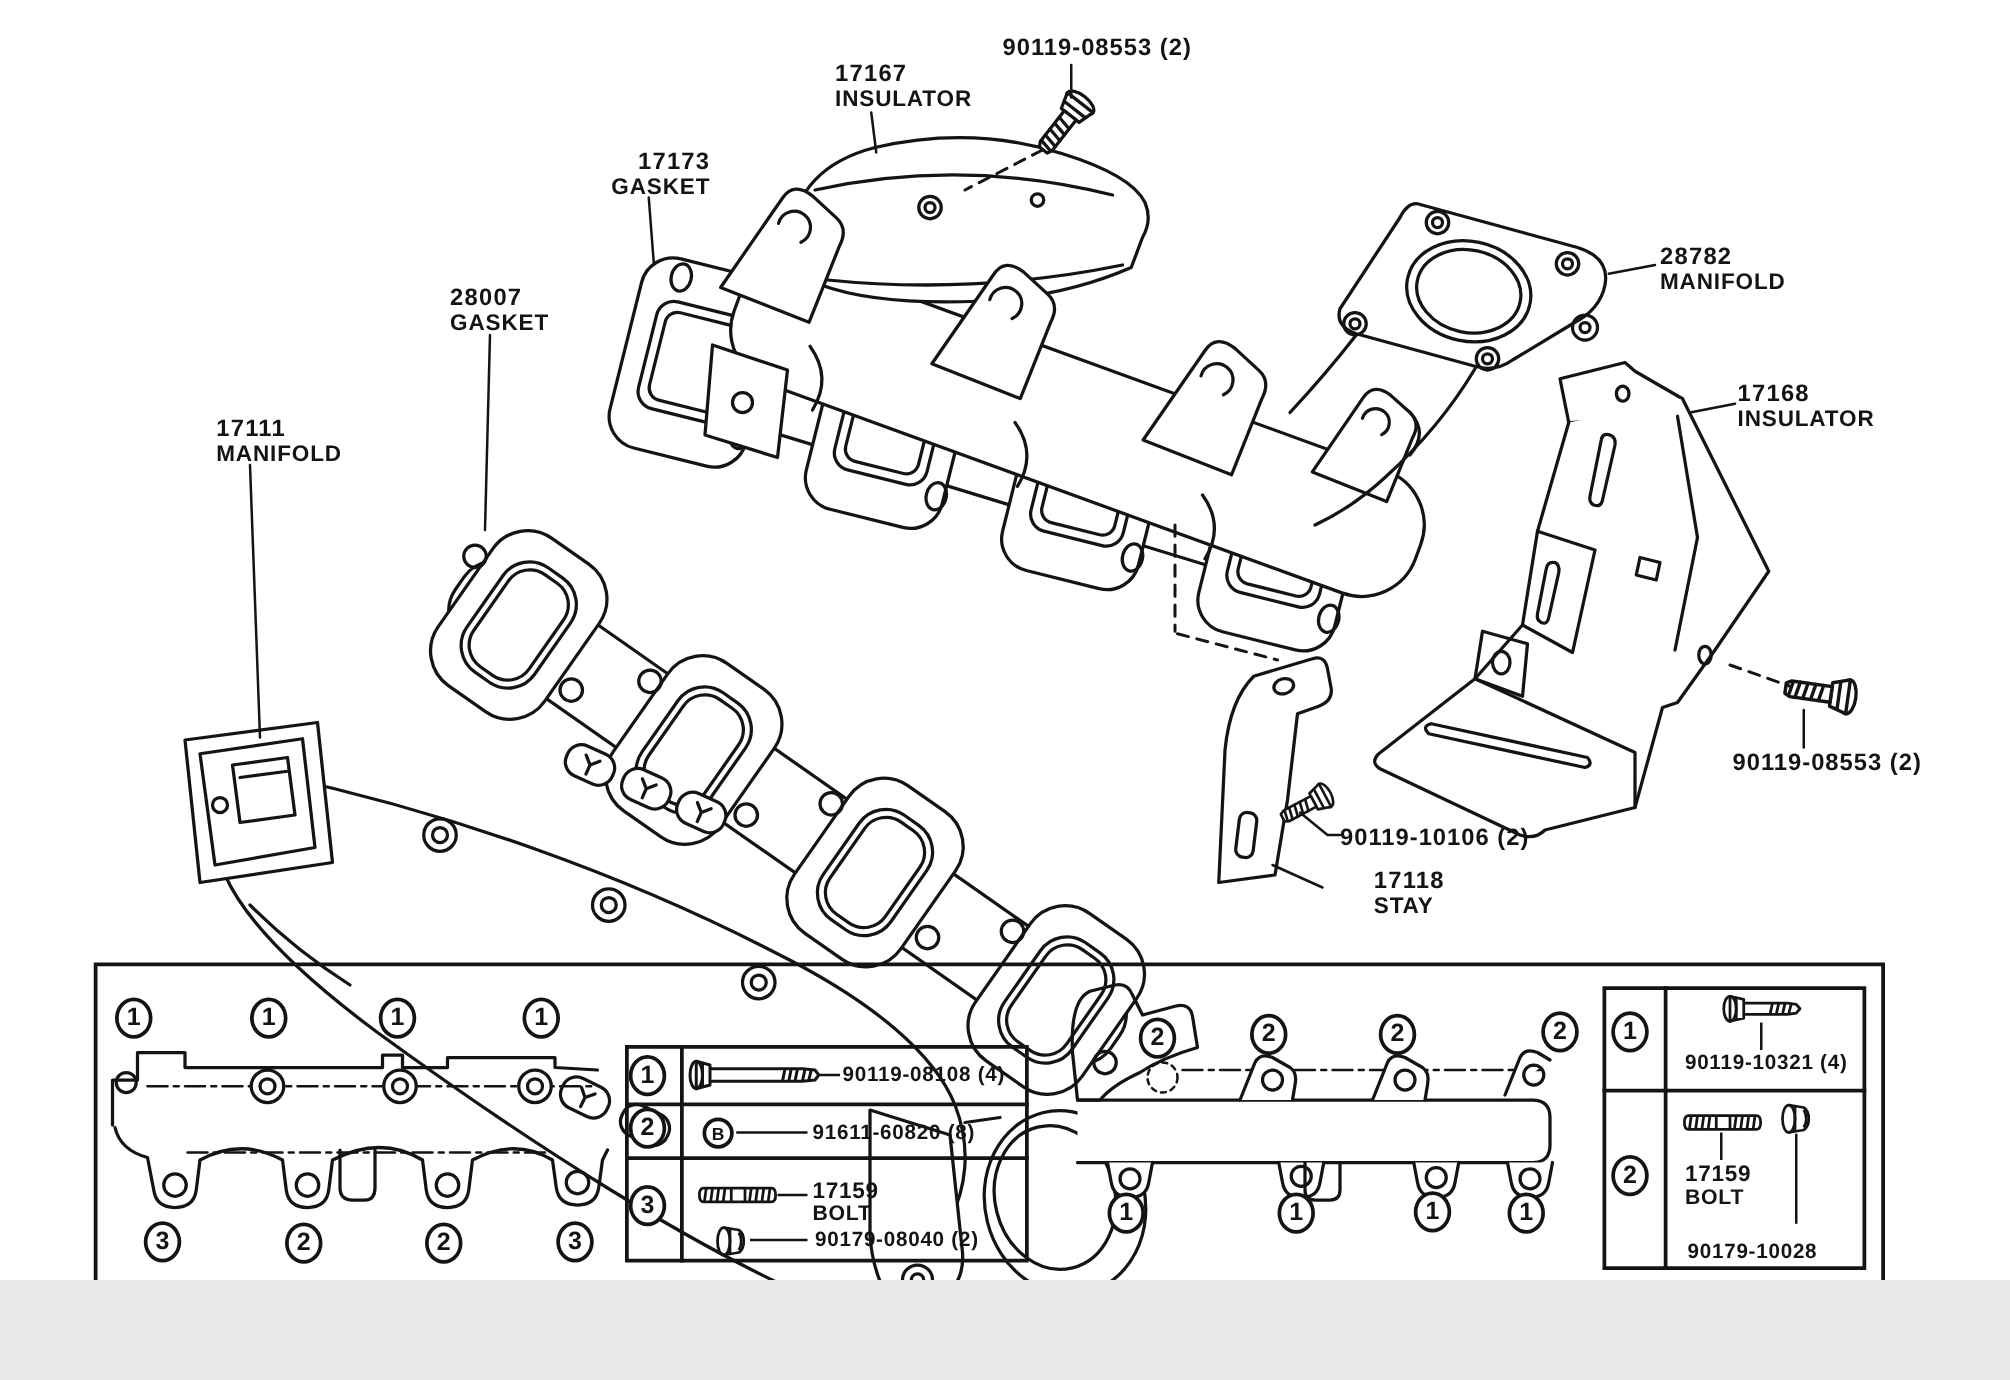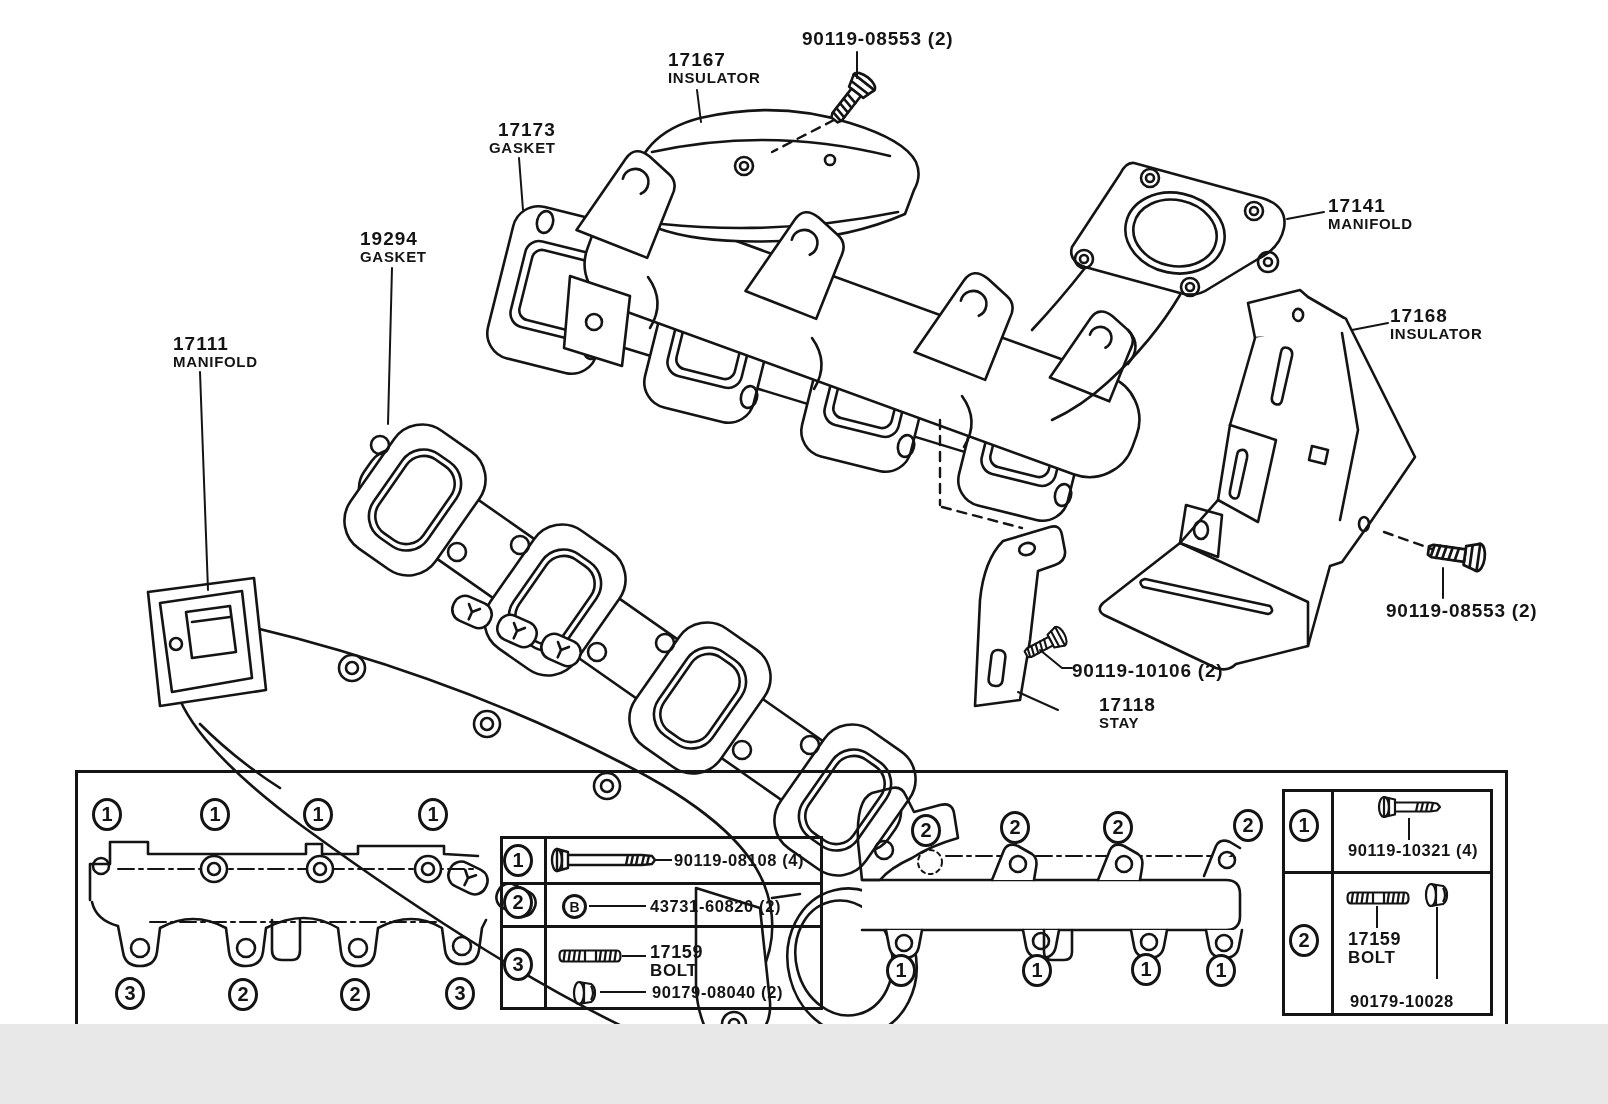--- a/index.html
+++ b/index.html
@@ -2,21 +2,21 @@
 <html><head>
 <meta charset="utf-8">
 <style>
   html,body{margin:0;padding:0;background:#e8e8e8;}
   #canvas{
     position:relative;width:1608px;height:1024px;background:#ffffff;
     font-family:"Liberation Sans", sans-serif;color:#141414;overflow:hidden;
   }
   .lbl{position:absolute;font-weight:700;line-height:1.05;white-space:nowrap;}
   .lbl .num{display:block;font-size:19px;letter-spacing:1px;}
-  .lbl .nm{display:block;font-size:15px;letter-spacing:0.7px;}
+  .lbl .nm{display:block;font-size:18px;letter-spacing:0.7px;}
   .plain{position:absolute;font-weight:700;font-size:19px;letter-spacing:0.8px;white-space:nowrap;}
   .mk{
     position:absolute;width:30px;height:33px;border:3px solid #141414;border-radius:50%;
     display:flex;align-items:center;justify-content:center;
     font-size:20px;font-weight:700;background:#fff;box-sizing:border-box;
   }
   .box{position:absolute;border:3px solid #141414;box-sizing:border-box;background:transparent;}
   .vline{position:absolute;width:3px;background:#141414;}
   .hline{position:absolute;height:3px;background:#141414;}
   .ln{position:absolute;height:2px;background:#141414;}
@@ -306,31 +306,31 @@
     <span class="num">17167</span>
     <span class="nm">INSULATOR</span>
   </div>
 
   <div class="lbl" style="left:489px;top:120px;text-align:right;">
     <span class="num">17173</span>
     <span class="nm">GASKET</span>
   </div>
 
   <div class="lbl" style="left:360px;top:229px;">
-    <span class="num">19294</span>
+    <span class="num">28007</span>
     <span class="nm">GASKET</span>
   </div>
 
   <div class="lbl" style="left:173px;top:334px;">
     <span class="num">17111</span>
     <span class="nm">MANIFOLD</span>
   </div>
 
   <div class="lbl" style="left:1328px;top:196px;">
-    <span class="num">17141</span>
+    <span class="num">28782</span>
     <span class="nm">MANIFOLD</span>
   </div>
 
   <div class="lbl" style="left:1390px;top:306px;">
     <span class="num">17168</span>
     <span class="nm">INSULATOR</span>
   </div>
 
   <div class="plain" style="left:1386px;top:600px;">90119-08553 (2)</div>
 
@@ -375,21 +375,21 @@
     <path d="M9,2 L20,5 L20,21 L9,24 Z"></path>
       <path d="M14,3.5 L14,22.5"></path>
     <path d="M20,8 L94,8 M20,18 L94,18 M94,8 L104,9 L107,13 L104,17 L94,18"></path>
     <path d="M80,8 l-2,10 M85,8 l-2,10 M90,8 l-2,10 M96,8.4 l-2,9.2 M101,9 l-2,8"></path>
   </svg>
   <div class="ln" style="left:656px;top:859px;width:16px;"></div>
   <div class="ttxt" style="left:674px;top:851px;">90119-08108 (4)</div>
 
   <div class="cB" style="left:562px;top:894px;">B</div>
   <div class="ln" style="left:589px;top:905px;width:57px;"></div>
-  <div class="ttxt" style="left:650px;top:897px;">43731-60820 (2)</div>
+  <div class="ttxt" style="left:650px;top:897px;">91611-60820 (8)</div>
 
   <svg class="icon" style="left:558px;top:948px;" width="64" height="16" viewBox="0 0 64 16" fill="none" stroke="#141414" stroke-width="2.2" stroke-linejoin="round">
     <path d="M5,2.5 L59,2.5 Q62.5,2.5 62.5,8 Q62.5,13.5 59,13.5 L5,13.5 Q1.5,13.5 1.5,8 Q1.5,2.5 5,2.5 Z"></path>
     <path d="M7,2.5 l-1.5,11 M12,2.5 l-1.5,11 M17,2.5 l-1.5,11 M22,2.5 l-1.5,11"></path>
     <path d="M43,2.5 l-1.5,11 M48,2.5 l-1.5,11 M53,2.5 l-1.5,11 M58,2.5 l-1.5,11"></path>
     <path d="M27,2.5 L27,13.5 M38,2.5 L38,13.5"></path>
   </svg>
   <div class="ln" style="left:622px;top:955px;width:24px;"></div>
   <div class="ttxt" style="left:650px;top:942px;font-size:18px;">17159</div>
   <div class="tsub" style="left:650px;top:961px;">BOLT</div>

